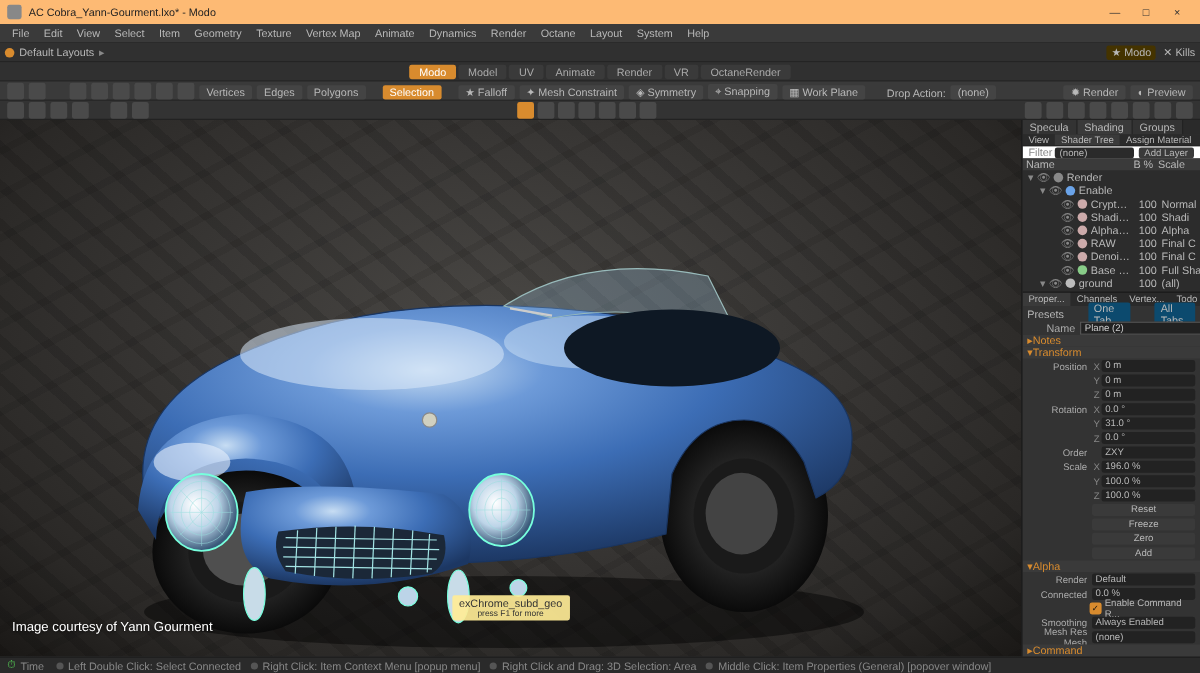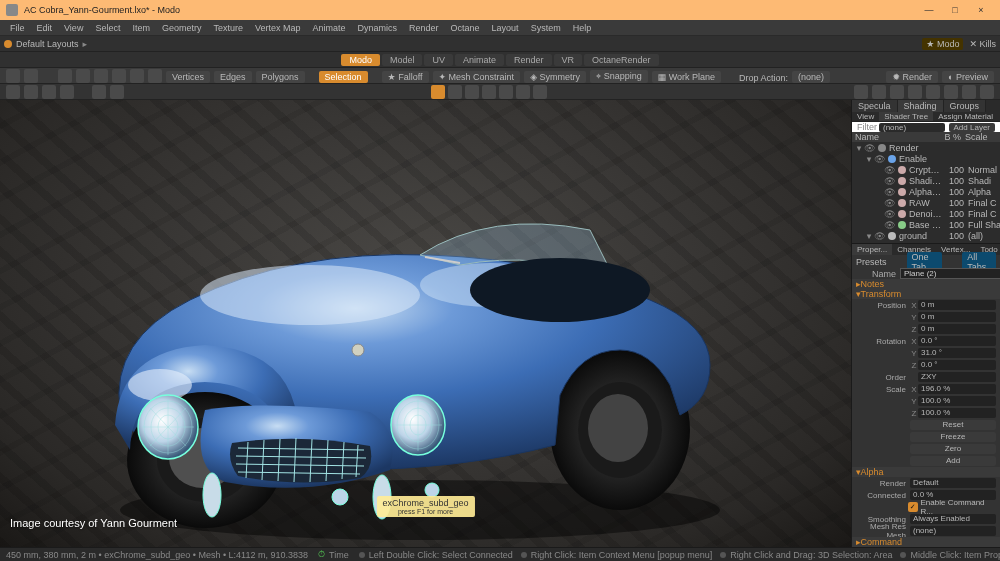--- a/index.html
+++ b/index.html
@@ -499,21 +499,20 @@
       <div class="proprow">
           <span class="lbl">Mesh Res Mesh</span>
           <span class="val">(none)</span>
         </div>
     </div>
     <div class="sec-h">▸ <span>Command</span></div>
   </div>
 </div>
 
 <div class="status">
-  <span>450 mm, 380 mm, 2 m • exChrome_subd_geo • Mesh • L:4112 m, 910.3838</span>
   <span class="seg">
       <span style="color:#5c5">⏱</span>
       <span>Time</span>
     </span>
   <span id="hints" style="display:flex;gap:8px;">
       <span class="seg"><span class="dot"></span>Left Double Click: Select Connected</span>
       <span class="seg"><span class="dot"></span>Right Click: Item Context Menu [popup menu]</span>
       <span class="seg"><span class="dot"></span>Right Click and Drag: 3D Selection: Area</span>
       <span class="seg"><span class="dot"></span>Middle Click: Item Properties (General) [popover window]</span>
     </span>

